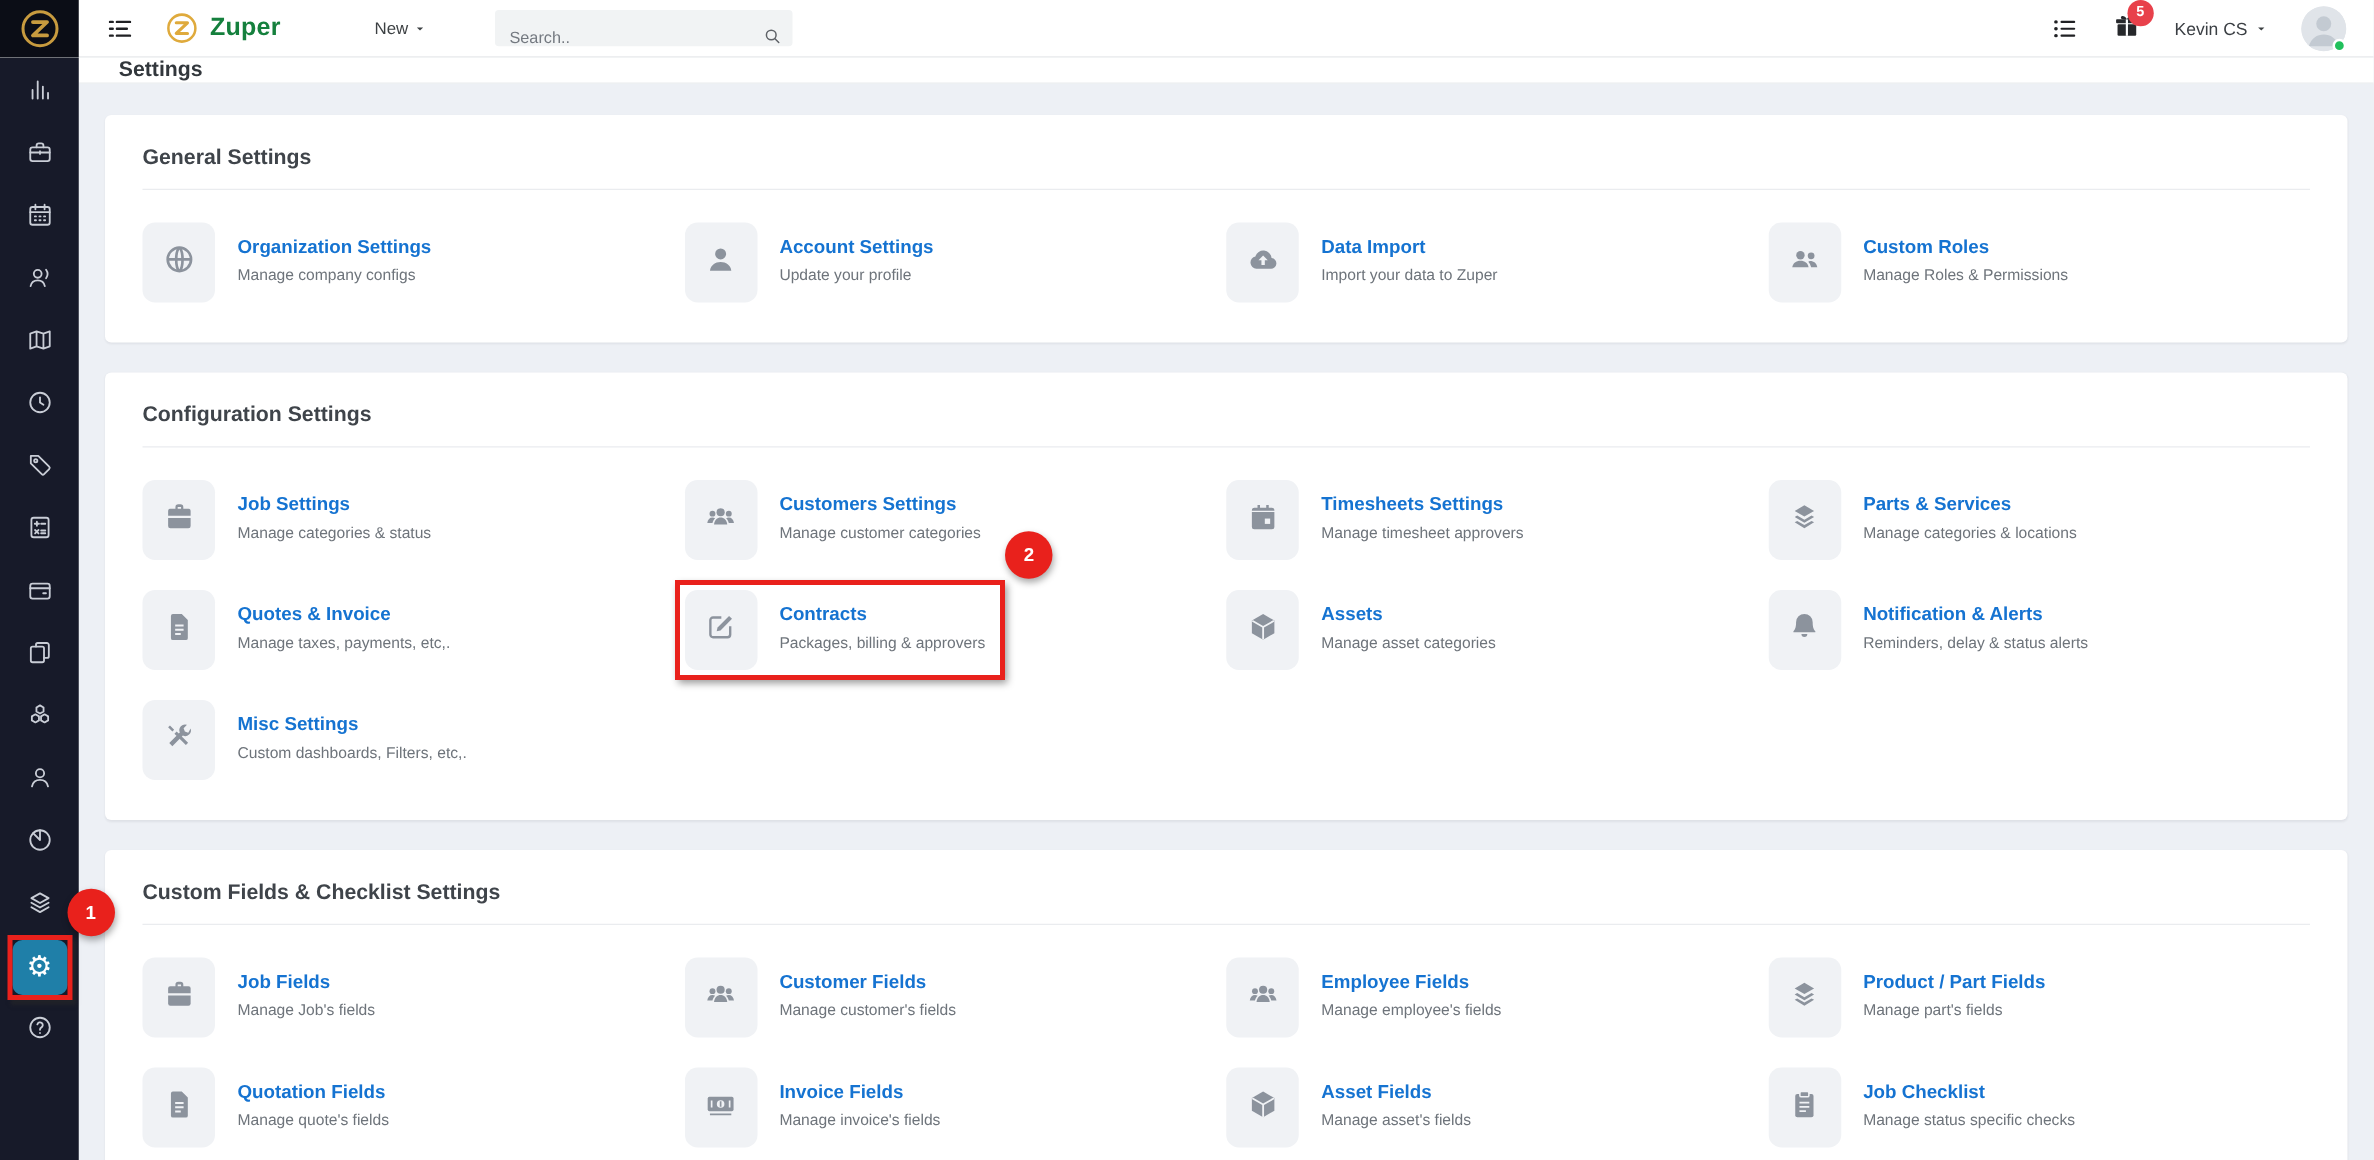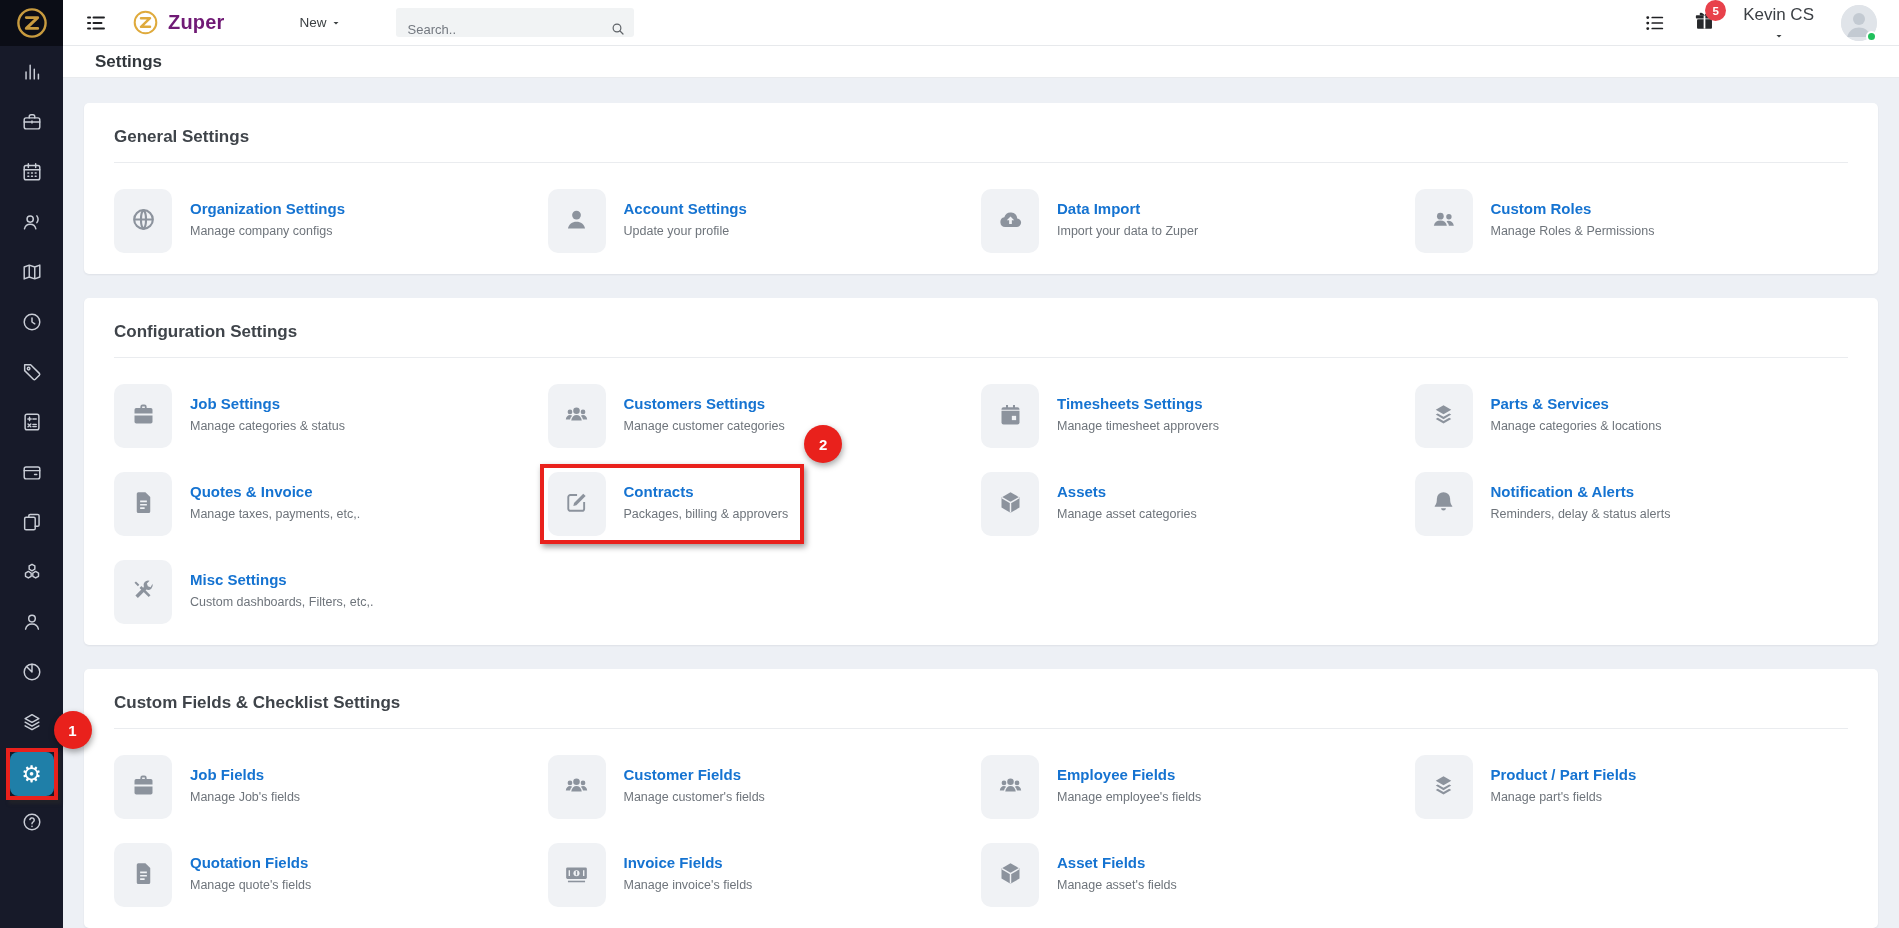--- a/index.html
+++ b/index.html
@@ -6,36 +6,36 @@
   html,body { width:1899px; height:928px; overflow:hidden;
     font-family:"Liberation Sans", sans-serif; background:#edf0f5; color:#3c4045; }
 
   
   .topbar { height:46px; background:#fff; border-bottom:1px solid #e7e9ec;
     display:flex; align-items:center; position:relative; z-index:30; }
   .logo-block { width:63px; height:46px; background:#0b0d16; display:flex;
     align-items:center; justify-content:center; flex:none; }
   .hamburger { margin-left:21px; width:24px; height:24px; cursor:pointer; }
   .brand { display:flex; align-items:center; gap:9px; margin-left:24px; cursor:pointer; }
-  .brand-text { font-size:20px; font-weight:700; color:#701a75; letter-spacing:.2px; }
+  .brand-text { font-size:20px; font-weight:700; color:#15803d; letter-spacing:.2px; }
   .new-menu { margin-left:27px; display:flex; align-items:center; gap:4px;
     font-size:13.5px; color:#3c4043; cursor:pointer;padding-left:48px; }
   .searchbox { margin-left:55px; width:238px; height:29px; background:#f1f3f4;
     border-radius:3px; display:flex; align-items:flex-end; padding:0 8px 0 12px; }
   .searchbox input { flex:1; border:none; outline:none; background:transparent;
     font-size:13px; color:#333; font-family:inherit; }
   .searchbox input::placeholder { color:#747980; }
   .top-right { margin-left:auto; display:flex; align-items:center; gap:27px;
     padding-right:22px; }
   .gift-wrap { position:relative; }
   .count-badge { position:absolute; top:-9px; right:-10px; min-width:21px; height:21px;
     border-radius:50%; background:#e8414b; color:#fff; font-size:11.5px; font-weight:700;
     display:flex; align-items:center; justify-content:center; }
-  .user-menu { display:flex; align-items:center; gap:6px; font-size:17px;
-    color:#3b3f44; cursor:pointer;flex-direction:column; }
+  .user-menu { display:flex; align-items:center; gap:6px; font-size:14px;
+    color:#3b3f44; cursor:pointer; }
   .avatar-wrap { position:relative; width:36px; height:36px; }
   .avatar { width:36px; height:36px; border-radius:50%; overflow:hidden; background:#e0e4e9; }
   .presence-dot { position:absolute; right:0; bottom:-1px; width:11px; height:11px;
     border-radius:50%; background:#21c05c; border:2px solid #fff; }
 
   
   .frame { display:flex; height:882px; }
   .sidebar { width:63px; background:#171a29; flex:none; display:flex;
     flex-direction:column; align-items:center; padding-top:6px; gap:6px;
     position:relative; z-index:20; }
@@ -48,21 +48,21 @@
     border:4px solid #e9211c; box-shadow:3px 4px 3px rgba(40,40,40,.55); }
   .glyph-gear { font-size:23px; line-height:1; }
 
   .page { flex:1; display:flex; flex-direction:column; min-width:0; }
   .page-header { height:57px; background:#fff; display:flex; align-items:center;
     padding-left:32px; border-bottom:1px solid #e9ebee; }
   .page-title { font-size:17px; font-weight:700; color:#32373c; }
   .content { padding:25px 21px 0; display:flex; flex-direction:column; gap:24px; }
 
   .card { background:#fff; border-radius:5px; box-shadow:0 1px 2px rgba(25,30,40,.07);
-    padding:24px 30px 21px; }
+    padding:24px 30px 32px; }
   .card h2 { font-size:17px; font-weight:700; color:#3f444a;
     padding-bottom:15px; border-bottom:1px solid #eaecef; }
   .grid { margin-top:26px; display:grid; grid-template-columns:repeat(4,1fr);
     row-gap:24px; }
 
   .item { min-height:64px; }
   .item-inner { display:inline-flex; gap:18px; position:relative; cursor:pointer; }
   .tile { width:58px; height:64px; border-radius:10px; background:#f0f2f5;
     display:flex; align-items:center; justify-content:center; color:#8c939d; flex:none; }
   .tile svg { width:27px; height:27px; }
@@ -628,18 +628,34 @@
                     </svg></span>
                 </div>
                 <div class="texts">
                   <div class="item-title">Asset Fields</div>
                   <div class="item-sub">Manage asset's fields</div>
                 </div>
 
               </div>
             </div>
 
+            <div class="item">
+              <div class="item-inner">
+                <div class="tile">
+                  <span class="icon"><svg viewBox="0 0 24 24" fill="currentColor">
+                      <rect x="5.5" y="4.6" width="13" height="16.6" rx="1.5"></rect>
+                      <rect x="8.8" y="2.9" width="6.4" height="3.7" rx="1" stroke="#f0f2f5" stroke-width="1.1"></rect>
+                      <path stroke="#f0f2f5" stroke-width="1.3" d="M8.5 10.8h7M8.5 13.8h7M8.5 16.8h4.6"></path>
+                    </svg></span>
+                </div>
+                <div class="texts">
+                  <div class="item-title">Job Checklist</div>
+                  <div class="item-sub">Manage status specific checks</div>
+                </div>
+
+              </div>
+            </div>
           </div>
       </section>
 
     </div>
   </main>
 </div>
 
 </body></html>

